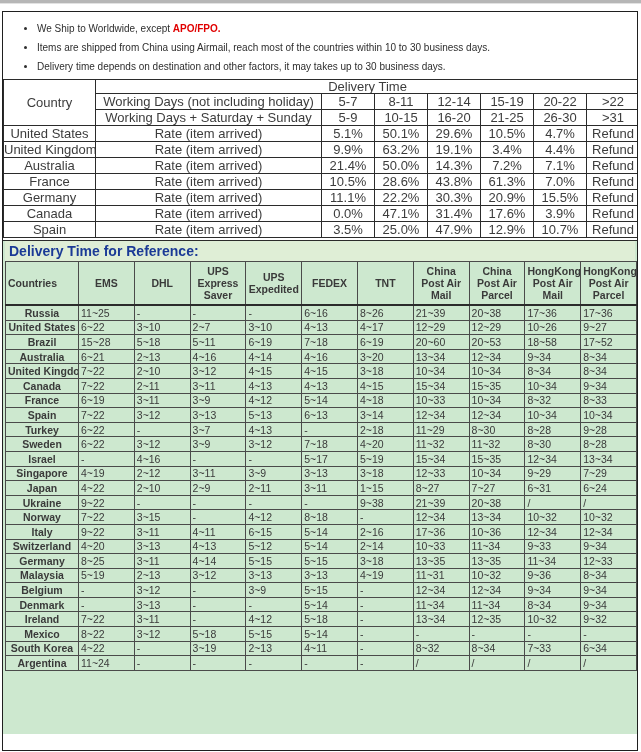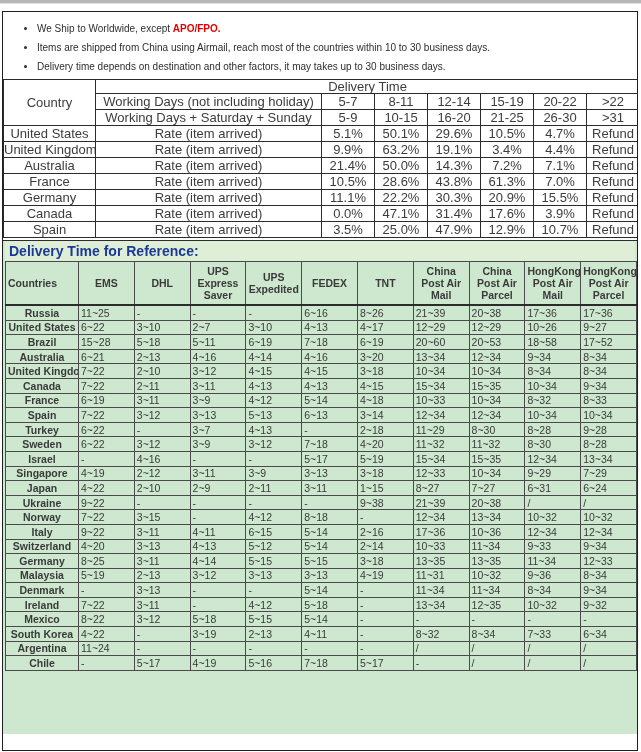--- a/index.html
+++ b/index.html
@@ -447,20 +447,33 @@
             <td>3~12</td>
             <td>3~13</td>
             <td>3~13</td>
             <td>4~19</td>
             <td>11~31</td>
             <td>10~32</td>
             <td>9~36</td>
             <td>8~34</td>
           </tr>
           <tr>
+            <td class="country">Belgium</td>
+            <td>-</td>
+            <td>3~12</td>
+            <td>-</td>
+            <td>3~9</td>
+            <td>5~15</td>
+            <td>-</td>
+            <td>12~34</td>
+            <td>12~34</td>
+            <td>9~34</td>
+            <td>9~34</td>
+          </tr>
+          <tr>
             <td class="country">Denmark</td>
             <td>-</td>
             <td>3~13</td>
             <td>-</td>
             <td>-</td>
             <td>5~14</td>
             <td>-</td>
             <td>11~34</td>
             <td>11~34</td>
             <td>8~34</td>
@@ -511,30 +524,17 @@
             <td>-</td>
             <td>-</td>
             <td>-</td>
             <td>-</td>
             <td>-</td>
             <td>/</td>
             <td>/</td>
             <td>/</td>
             <td>/</td>
           </tr>
-          <tr>
-            <td class="country">Chile</td>
-            <td>-</td>
-            <td>5~17</td>
-            <td>4~19</td>
-            <td>5~16</td>
-            <td>7~18</td>
-            <td>5~17</td>
-            <td>-</td>
-            <td>/</td>
-            <td>/</td>
-            <td>/</td>
-          </tr>
         </tbody>
     </table>
   </div>
 
 </div>
 
 </body></html>

